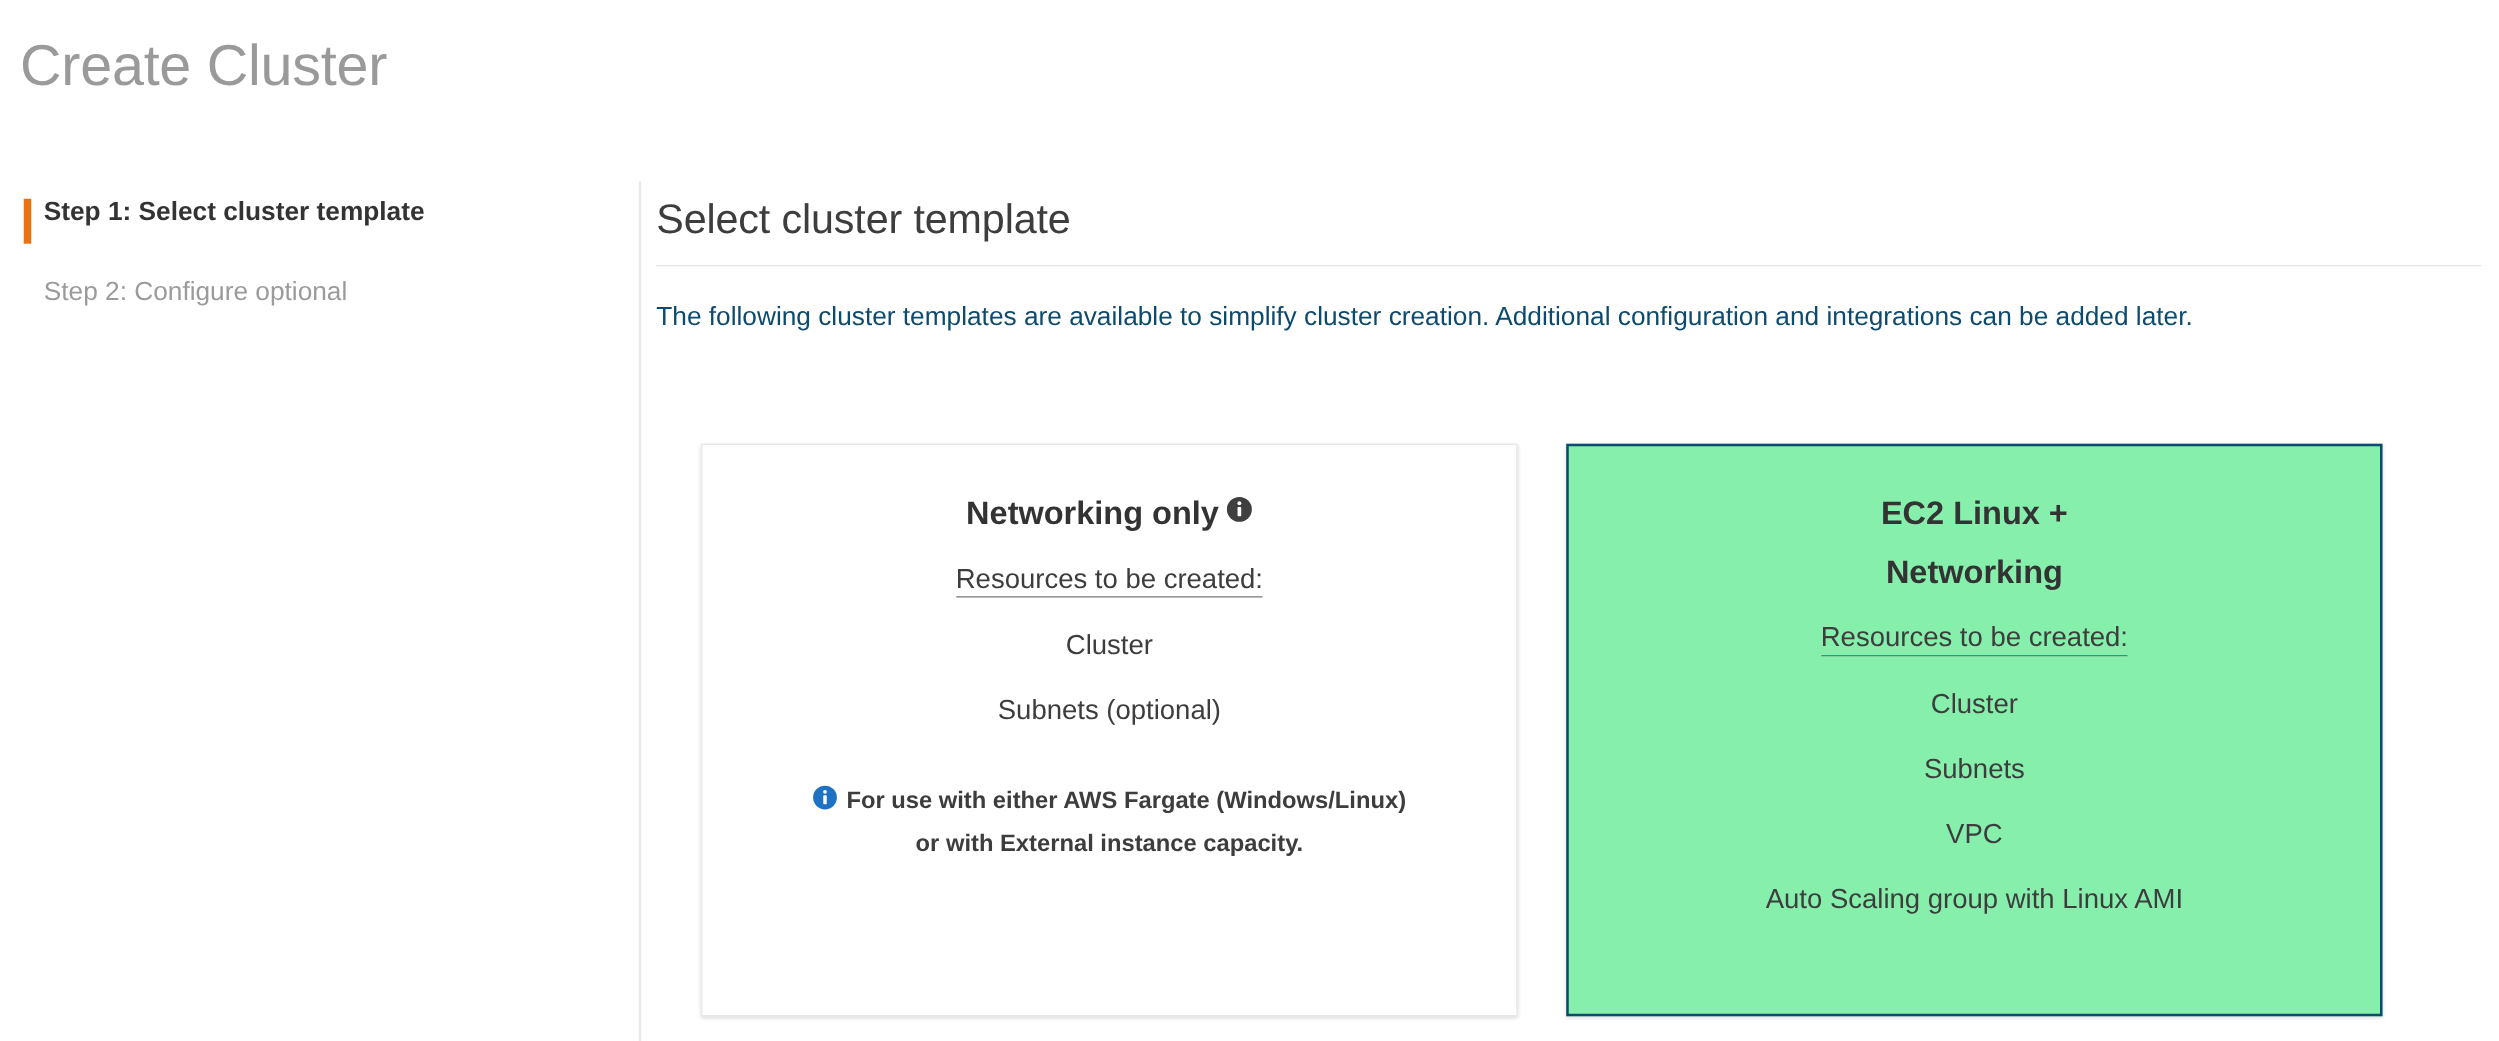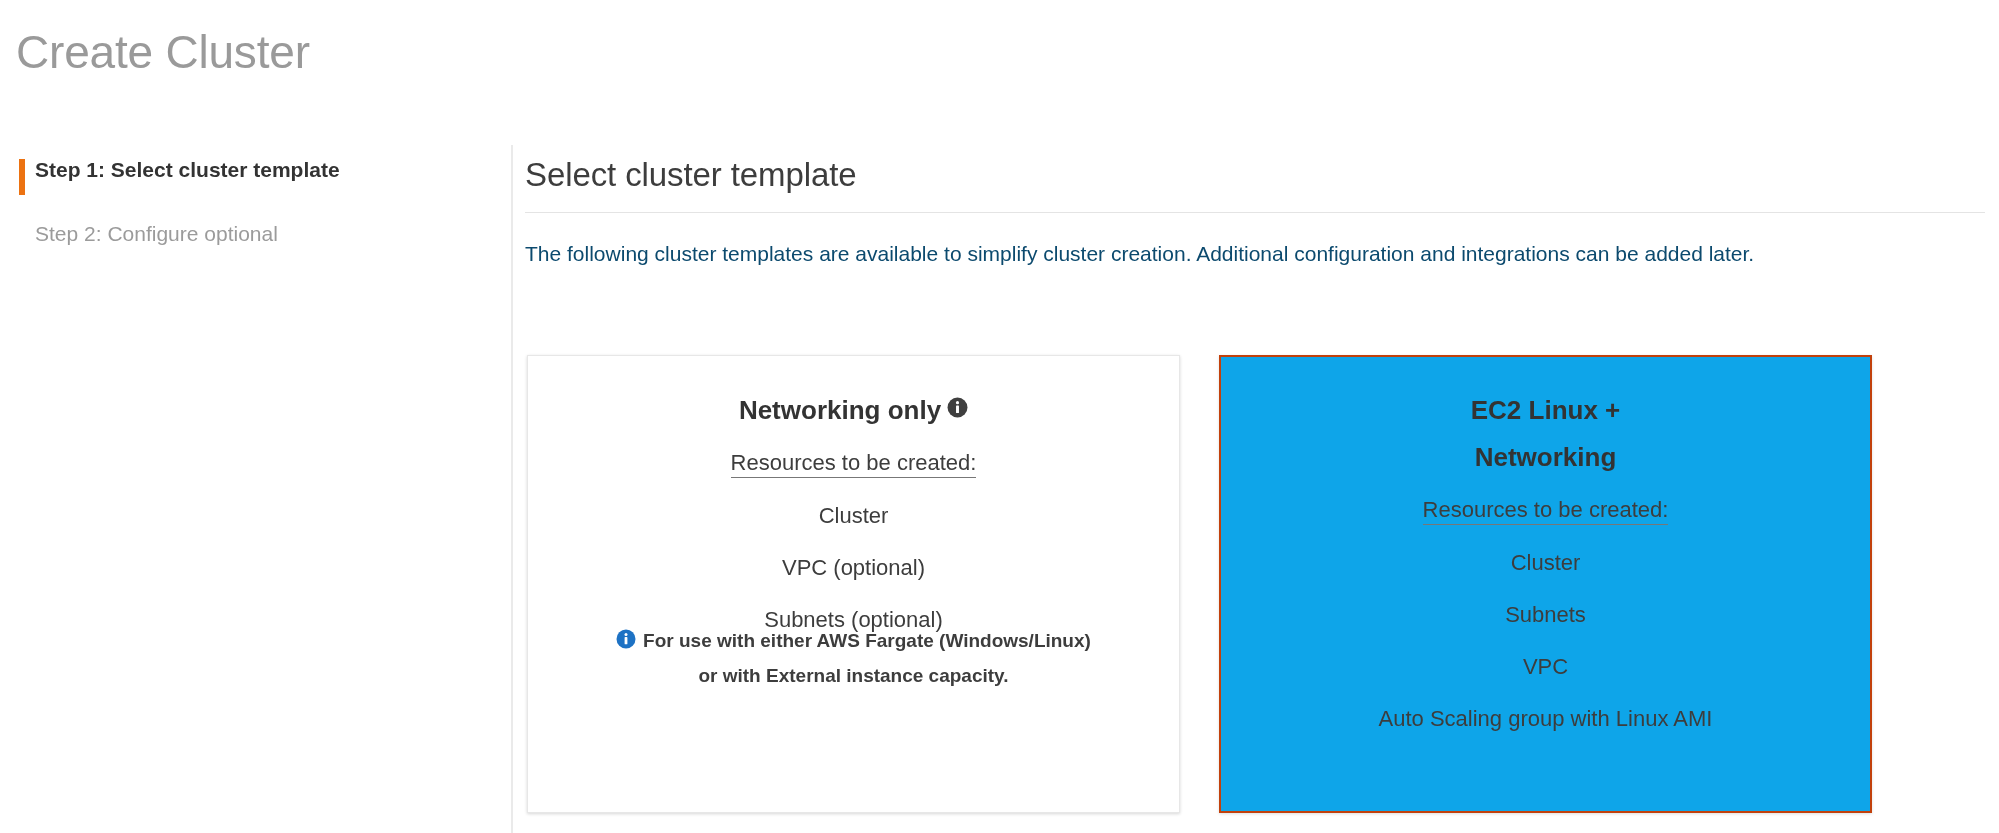--- a/index.html
+++ b/index.html
@@ -88,43 +88,43 @@
     margin-top: 21px;
     font-size: 21px;
     line-height: 39px;
     color: #0c4a6e;
     width: 1400px;
   }
 
   
   .cards {
     position: absolute;
-    left: 527px;
+    left: 561px;
     top: 355px;
     width: 1350px;
     height: 460px;
     padding-left: 16px;
   }
   .card {
     position: absolute;
     top: 0;
     width: 653px;
     height: 458px;
     box-sizing: border-box;
     background: #ffffff;
     border: 1px solid #e7e7e7;
     box-shadow: 0 1px 3px rgba(0,0,0,0.16);
     text-align: center;
     padding-top: 30px;
   }
   .card-1 { left: 0; }
   .card-2 {
     left: 692px;
-    background: #0ea5e9;
-    border: 2px solid #c2410c;
+    background: #86efac;
+    border: 2px solid #0c4a6e;
     box-shadow: 0 1px 3px rgba(0,0,0,0.13);
   }
   .card-title {
     font-size: 26px;
     font-weight: bold;
     color: #333333;
     line-height: 47px;
     margin: 0;
     padding: 0 40px;
   }
@@ -205,21 +205,20 @@
             <circle cx="10" cy="5.4" r="1.5" fill="#ffffff"></circle>
             <rect x="8.6" y="8.1" width="2.8" height="7.2" rx="0.6" fill="#ffffff"></rect>
           </svg></span>
     </div>
 
     <div class="card-subhead">
       <span>Resources to be created:</span>
     </div>
 
     <div class="card-resource">Cluster</div>
-    <div class="card-resource">VPC (optional)</div>
     <div class="card-resource">Subnets (optional)</div>
 
     <div class="card-note">
       <span class="info-blue"><svg width="20" height="20" viewBox="0 0 20 20" aria-hidden="true">
             <circle cx="10" cy="10" r="9.5" fill="#1d72c4"></circle>
             <circle cx="10" cy="5.4" r="1.5" fill="#ffffff"></circle>
             <rect x="8.6" y="8.1" width="2.8" height="7.2" rx="0.6" fill="#ffffff"></rect>
           </svg></span><span>For use with either AWS Fargate (Windows/Linux)</span><br>
       <span>or with External instance capacity.</span>
     </div>

